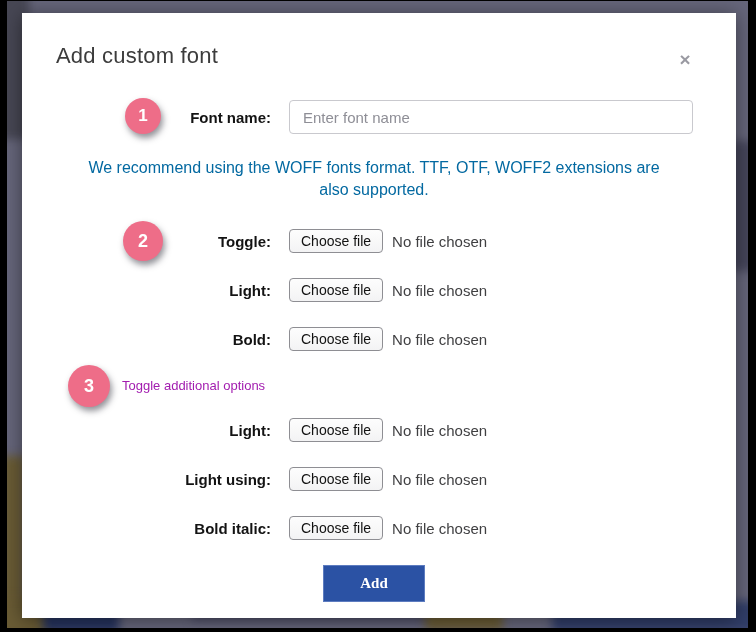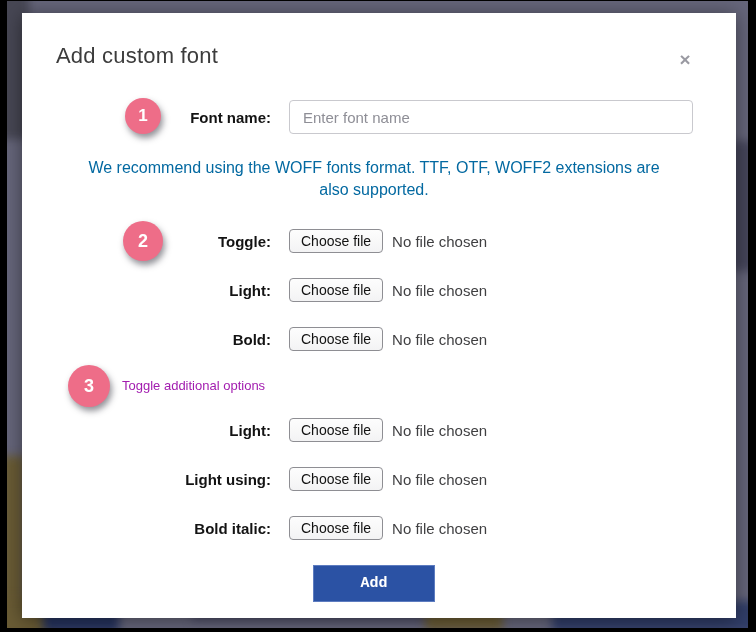--- a/index.html
+++ b/index.html
@@ -74,23 +74,23 @@
     position:absolute; border-radius:50%; background:#ee6d88;
     color:#fff; font-weight:700; display:flex; align-items:center; justify-content:center;
     box-shadow:2px 4px 6px rgba(40,40,52,.5);
   }
   .badge-1 { width:36px; height:36px; left:69px; top:-1px; font-size:17px; }
   .badge-2 { width:40px; height:40px; left:67px; top:-8px; font-size:18px; }
   .badge-3 { width:42px; height:42px; left:12px; top:-11px; font-size:18px; }
 
   .add-wrap { text-align:center; margin-top:22px; }
   .add-btn {
-    width:122px; height:37px; background:#2b52a4; color:#fff;
+    width:102px; height:37px; background:#2b52a4; color:#fff;
     font-size:15px; font-weight:700; border:1px solid #5d7cc0; cursor:pointer;
-    font-family:Liberation Mono, monospace;
+    font-family:Liberation Serif, serif;
   }
 </style>
 </head>
 <body>
 
 <div class="backdrop">
   <div class="blob tl"></div>
   <div class="blob lol"></div>
   <div class="blob blol"></div>
   <div class="blob navy1"></div>

